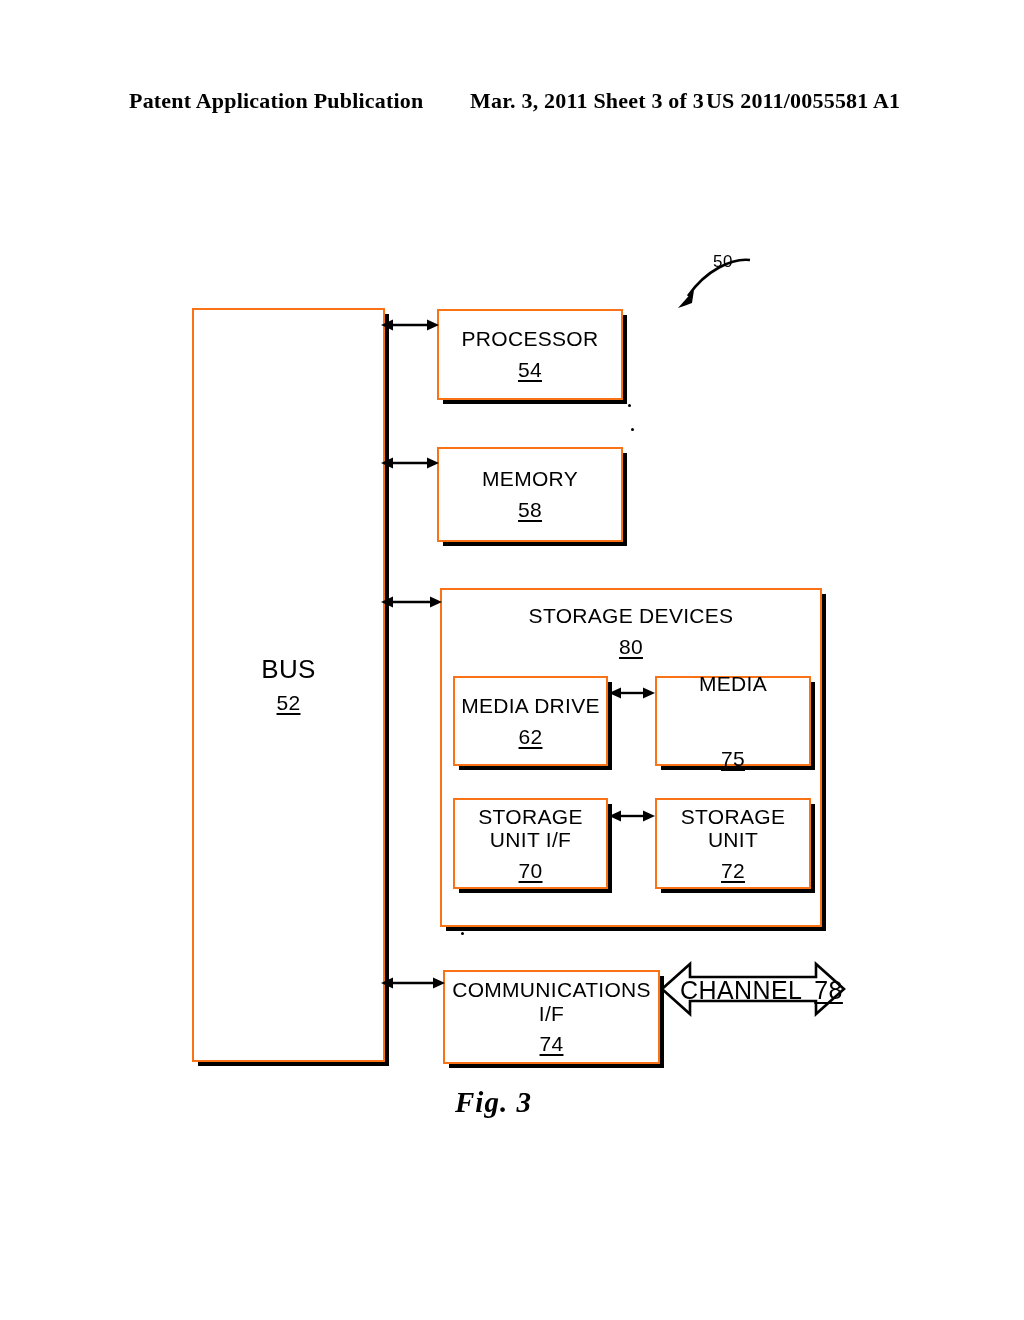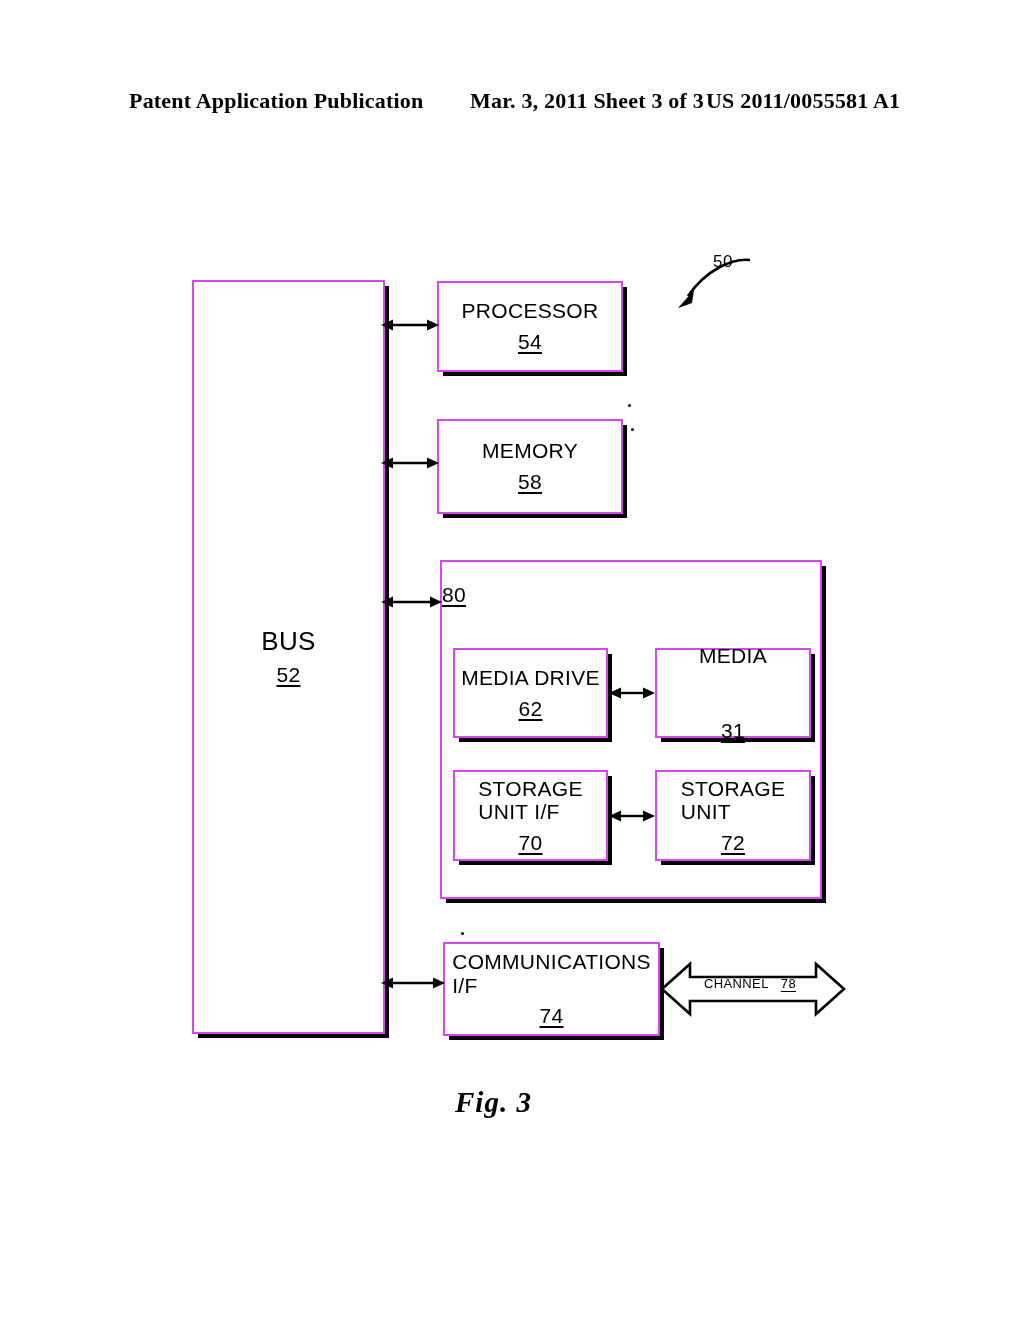--- a/index.html
+++ b/index.html
@@ -43,29 +43,31 @@
     font-weight: bold;
     font-size: 29px;
     letter-spacing: 1px;
   }
 
   
   .dbox {
     position: absolute;
     box-sizing: border-box;
     background: #ffffff;
-    border: 2px solid #d946ef;
+    border: 2px solid #f97316;
     box-shadow: 5px 5px 0 -1px #000;
     display: flex;
     flex-direction: column;
     align-items: center;
     justify-content: center;
+    text-align: center;
     font-size: 21px;
     line-height: 1.12;
     letter-spacing: 0.3px;
+    margin-top: 28px;
   }
   .dbox .ttl { display: block; white-space: pre-line; }
   .dbox .num {
     display: block;
     margin-top: 7px;
     text-decoration: underline;
     text-underline-offset: 3px;
   }
 
   
@@ -113,21 +115,21 @@
     top: 958px;
     width: 190px;
     height: 62px;
   }
   #channel-label {
     position: absolute;
     left: 680px;
     top: 976px;
     width: 140px;
     text-align: center;
-    font-size: 13px;
+    font-size: 25px;
     letter-spacing: 0.4px;
     white-space: nowrap;
   }
   #channel-label .num {
     text-decoration: underline;
     text-underline-offset: 3px;
     margin-left: 12px;
   }
 
   
@@ -168,32 +170,33 @@
   <span class="num">54</span>
 </div>
 
 <div class="dbox" id="memory-box">
   <span class="ttl">MEMORY</span>
   <span class="num">58</span>
 </div>
 
 <div class="dbox" id="storage-devices-box">
   <div class="lbl-wrap">
+    <span class="ttl">STORAGE DEVICES</span>
     <span class="num">80</span>
   </div>
 </div>
 
 <div class="dbox" id="media-drive-box">
   <span class="ttl">MEDIA DRIVE</span>
   <span class="num">62</span>
 </div>
 
 <div class="dbox" id="media-box">
   <span class="ttl">MEDIA</span>
-  <span class="num">31</span>
+  <span class="num">75</span>
 </div>
 
 <div class="dbox" id="storage-unit-if-box">
   <span class="ttl">STORAGE
 UNIT I/F</span>
   <span class="num">70</span>
 </div>
 
 <div class="dbox" id="storage-unit-box">
   <span class="ttl">STORAGE

